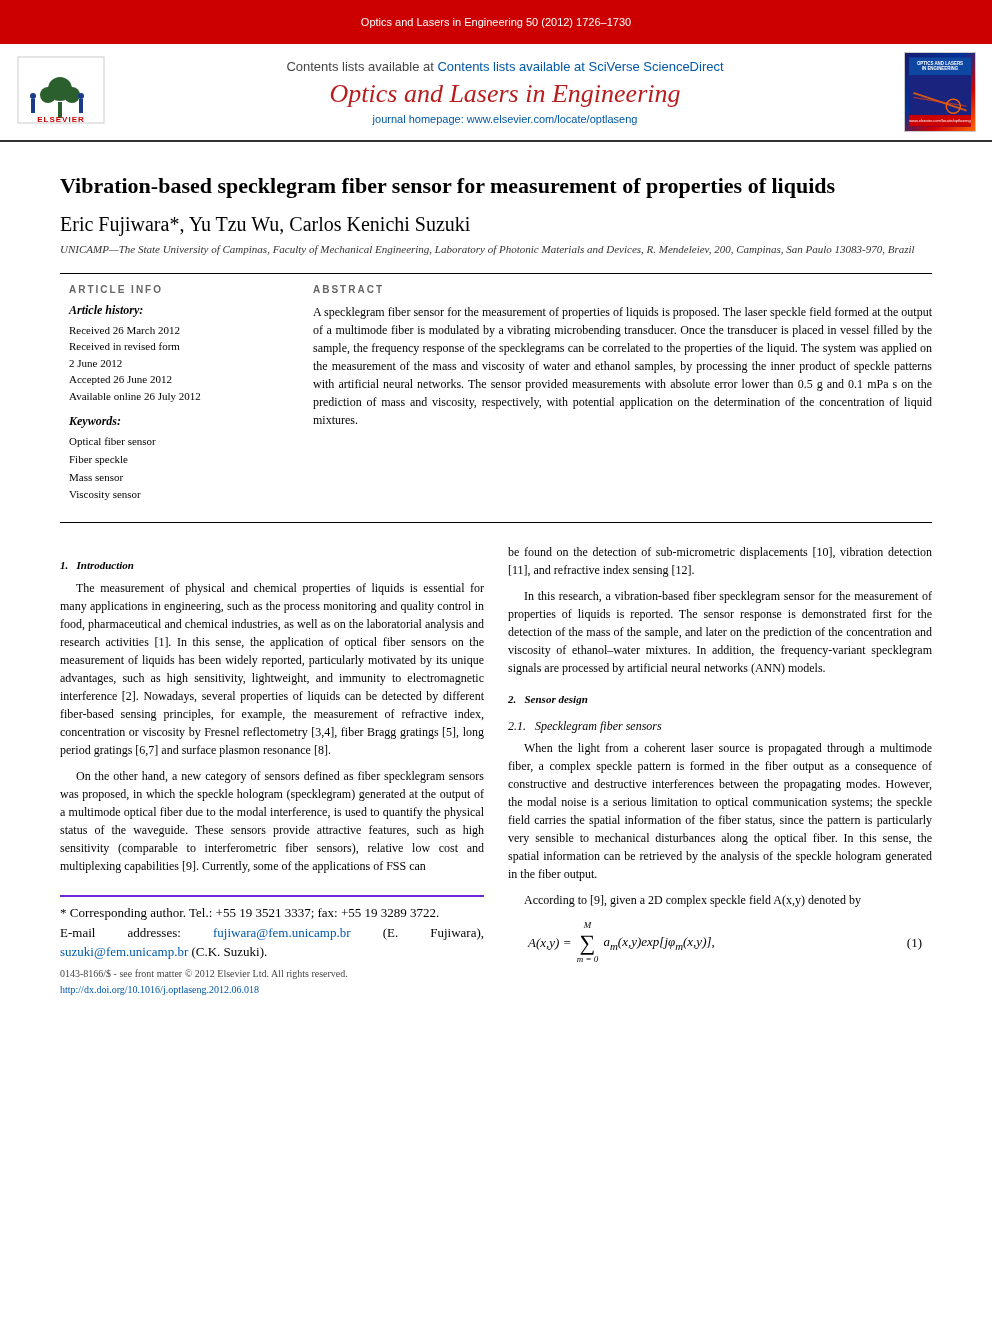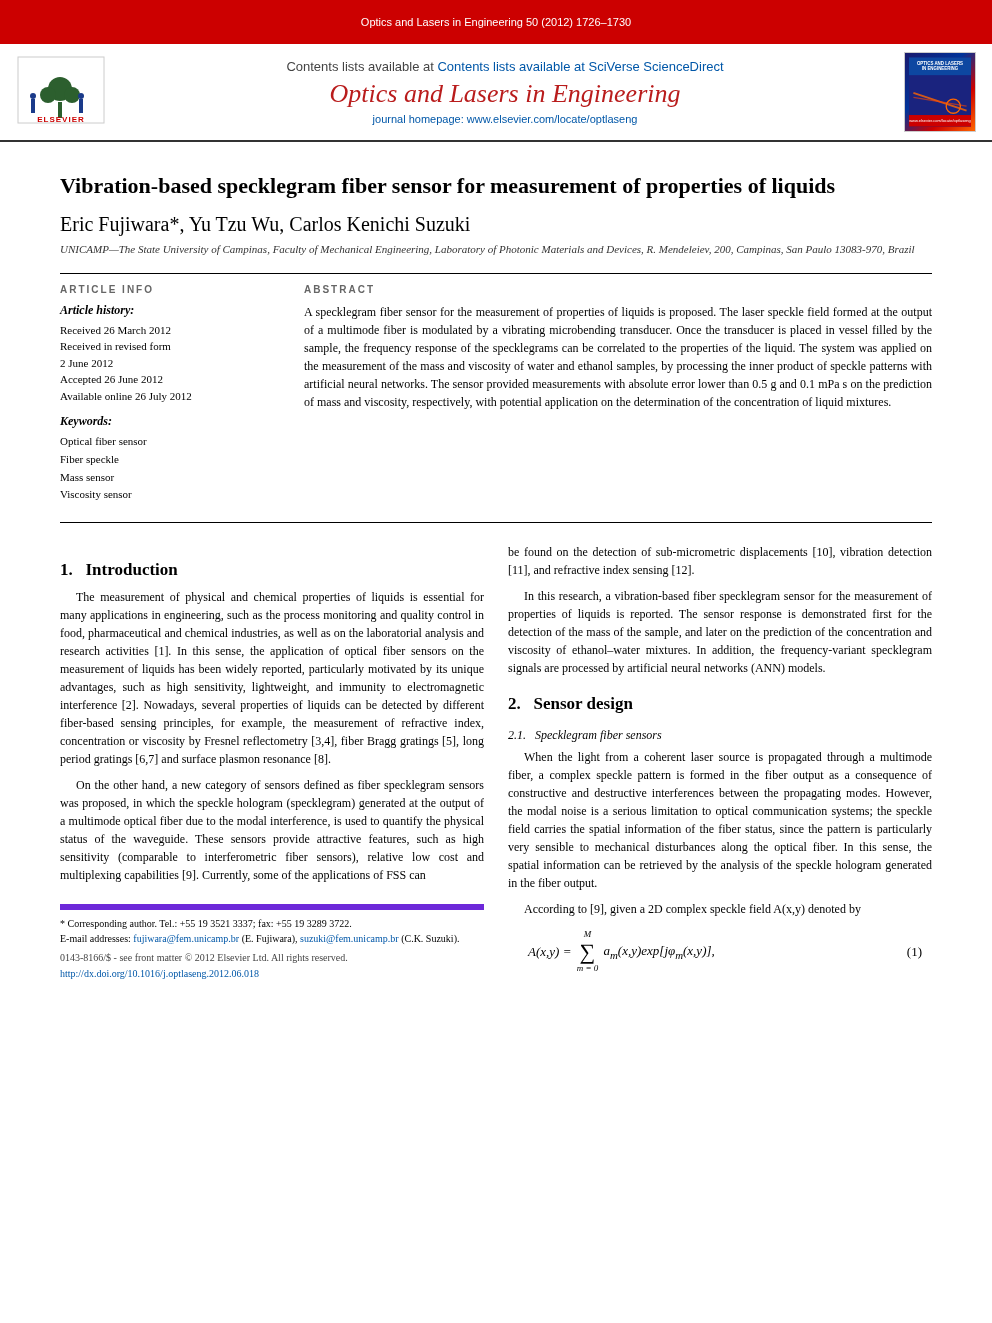--- a/index.html
+++ b/index.html
@@ -101,20 +101,21 @@
       margin: 10px 0;
     }
     .two-col {
       display: flex;
       gap: 24px;
       margin-top: 10px;
     }
     .article-info {
       width: 220px;
       flex-shrink: 0;
+      margin-left: 9px;
     }
     .article-info-title {
       font-family: Arial, sans-serif;
       font-size: 10px;
       letter-spacing: 2px;
       color: #666;
       margin-bottom: 8px;
       font-weight: bold;
     }
     .info-section-title {
@@ -162,42 +163,43 @@
       gap: 24px;
     }
     .left-col, .right-col {
       flex: 1;
       font-size: 12px;
       line-height: 1.5;
       text-align: justify;
     }
     .section-heading {
       font-weight: bold;
-      font-size: 17px;
+      font-size: 11px;
       margin-top: 14px;
       margin-bottom: 6px;
+      font-style: italic;
     }
     .subsection-heading {
       font-style: italic;
       font-size: 12px;
       margin-top: 10px;
       margin-bottom: 4px;
     }
     .body-para {
       margin-bottom: 8px;
       text-indent: 16px;
     }
     .no-indent {
       text-indent: 0;
     }
     .footnote-area {
-      border-top: 6px solid #6d28d9;
+      border-top: 2px solid #6d28d9;
       margin-top: 20px;
       padding-top: 6px;
-      font-size: 10px;
+      font-size: 13px;
       line-height: 1.5;
     }
     .bottom-bar {
       font-size: 10px;
       color: #444;
       margin-top: 4px;
       line-height: 1.6;
     }
     .math-formula {
       display: flex;

